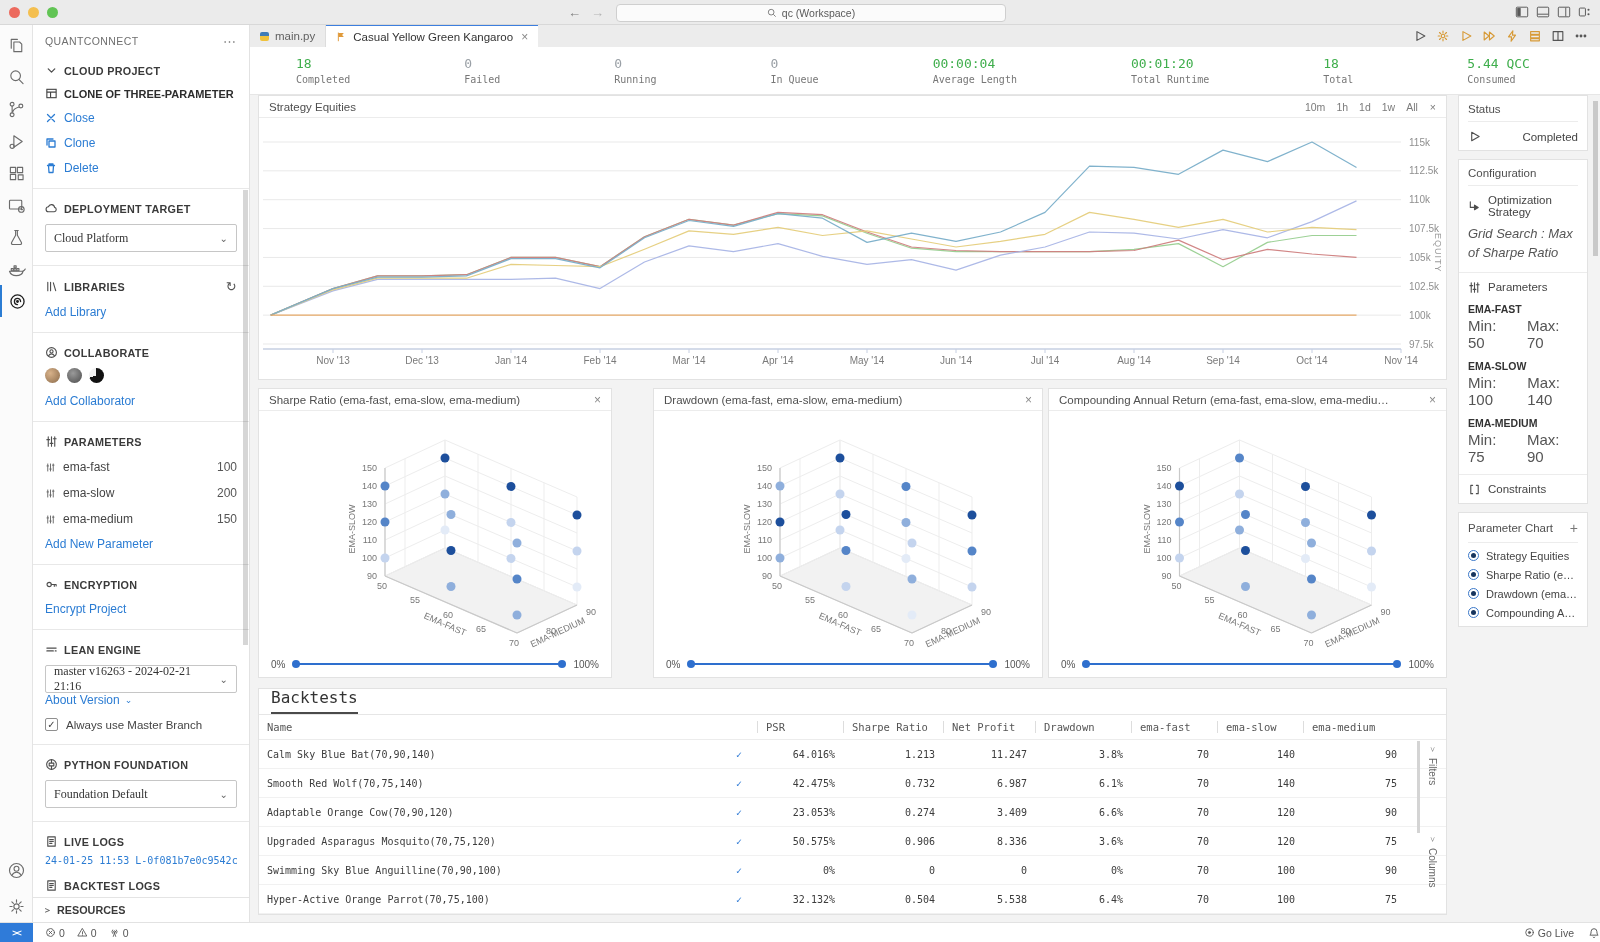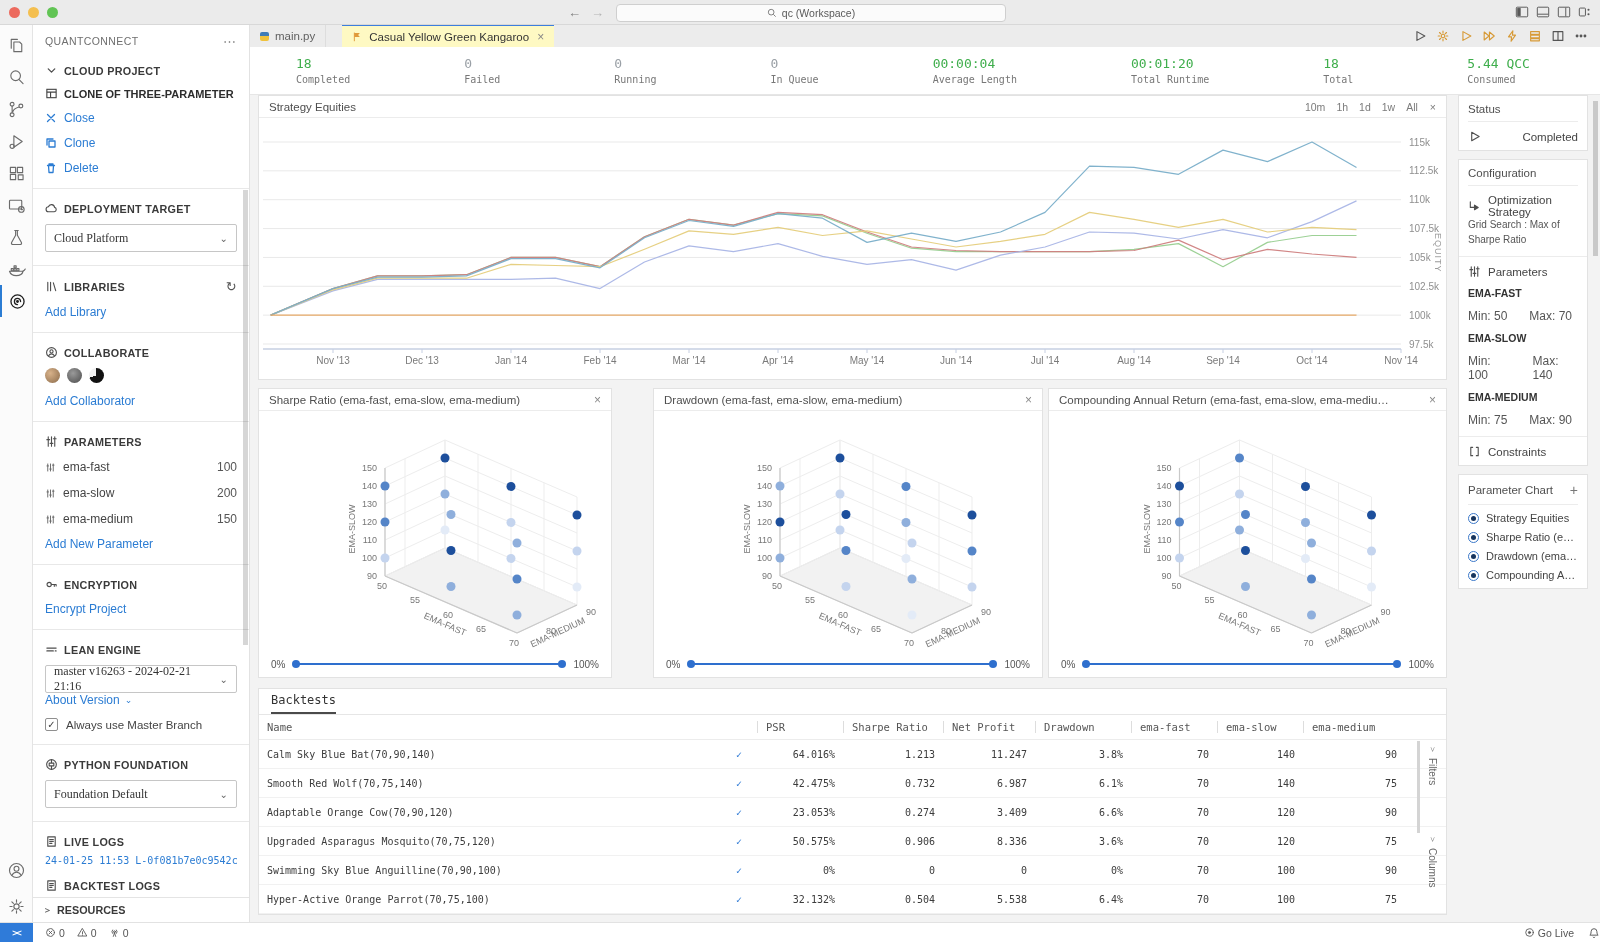--- a/index.html
+++ b/index.html
@@ -63,21 +63,21 @@
   .log-entry{font-family:"DejaVu Sans Mono",monospace;font-size:10px;color:#2b7cd3;margin-top:7px;
     white-space:nowrap;overflow:hidden;text-overflow:clip;cursor:pointer;}
   .resources-row{position:absolute;left:0;right:0;bottom:0;height:24px;border-top:1px solid #e4e4e4;
     background:#fff;display:flex;align-items:center;gap:5px;padding:0 10px;font-size:10.8px;font-weight:bold;color:#3a3a3a;}
   .sb-scroll{position:absolute;right:1px;top:165px;width:5px;height:455px;background:rgba(0,0,0,.16);z-index:15;}
   
   .main{position:absolute;left:250px;top:25px;right:0;bottom:20px;background:#f3f3f3;}
   .tabbar{position:absolute;left:0;top:0;right:0;height:22px;background:#ececec;display:flex;}
   .tab{height:22px;display:flex;align-items:center;gap:6px;padding:0 10px;font-size:11.5px;box-sizing:border-box;}
   .tab.inactive{background:#ececec;color:#616161;border-right:1px solid #ddd;}
-  .tab.active{background:#fef9c3;color:#333;border-top:1px solid #3c7ede;margin-left:16px;}
+  .tab.active{background:#ffffff;color:#333;border-top:1px solid #3c7ede;}
   .py-ic{width:9px;height:9px;border-radius:2px;background:linear-gradient(180deg,#3f7cb8 50%,#f0c23c 50%);}
   .tab-close{color:#888;font-size:12px;margin-left:2px;}
   .tb-icons{margin-left:auto;display:flex;align-items:center;gap:9px;padding-right:12px;}
   .tb-icons svg{width:14px;height:14px;fill:none;stroke-width:1.3;stroke-linecap:round;stroke-linejoin:round;}
   .ic-dark{stroke:#555}.ic-org{stroke:#d79a37}
   .stats-row{position:absolute;left:0;top:22px;right:0;height:48px;background:#fff;border-bottom:1px solid #e6e6e6;
     box-sizing:border-box;display:flex;justify-content:space-between;align-items:center;padding:0 70px 0 46px;}
   .stat{text-align:left;}
   .stat-v{font-family:"DejaVu Sans Mono",monospace;font-size:13px;color:#9aa0a6;}
   .stat-v.green{color:#3fae4c;}
@@ -88,21 +88,21 @@
   .panel-head .x{margin-left:auto;color:#8a8a8a;font-size:12px;cursor:pointer;}
   .ranges{margin-left:auto;display:flex;gap:11px;font-size:10.5px;color:#7b7b7b;align-items:center;}
   .scatter-title{white-space:nowrap;overflow:hidden;text-overflow:ellipsis;max-width:330px;}
   .slider-row{position:absolute;left:0;right:0;bottom:0;height:26px;display:flex;align-items:center;
     gap:8px;padding:0 12px;box-sizing:border-box;font-size:10px;color:#555;}
   .slider-track{flex:1;height:2px;background:#2e6fce;position:relative;}
   .slider-track .hdl{position:absolute;top:-3px;width:8px;height:8px;border-radius:50%;background:#2e6fce;}
   .hdl.left{left:-1px}.hdl.right{right:-1px}
   
   .bt-tabs{height:25px;display:flex;align-items:flex-end;gap:38px;padding:0 12px;border-bottom:1px solid #e6e6e6;
-    font-family:"DejaVu Sans Mono",monospace;font-size:12px;color:#555;}
+    font-family:"DejaVu Sans Mono",monospace;font-size:16px;color:#555;}
   .bt-tab{padding-bottom:5px;border-bottom:2px solid #4a4a4a;color:#333;}
   .bt-optid{padding-bottom:6px;}
   .bt-grid{display:grid;grid-template-columns:462px 36px 86px 100px 92px 96px 86px 86px 102px;align-items:center;}
   .bt-head{height:24px;border-bottom:1px solid #ececec;color:#555;}
   .bt-head>div{font-family:"DejaVu Sans Mono",monospace;font-size:10.5px;padding:0 8px;}
   .bt-head .sep{border-left:1px solid #ddd;}
   .bt-row{height:28px;border-bottom:1px solid #f1f1f1;color:#3c3c3c;cursor:pointer;}
   .bt-row>div{font-family:"DejaVu Sans Mono",monospace;font-size:10px;padding:0 8px;white-space:nowrap;overflow:hidden;}
   .cell-num{text-align:right;}
   .cell-check{color:#3b82d8;text-align:center;font-size:12px;}
@@ -113,25 +113,25 @@
   .bt-vscroll{position:absolute;right:26px;top:52px;width:3px;height:92px;background:#d4d4d4;}
   
   .rightcol{position:absolute;left:1208px;top:70px;width:130px;}
   .card{background:#fff;border:1px solid #e2e2e2;box-sizing:border-box;margin-bottom:8px;padding:7px 9px;}
   .card-title{font-size:11.5px;color:#4f4f4f;padding-bottom:6px;border-bottom:1px solid #ececec;
     display:flex;justify-content:space-between;align-items:center;}
   .card-title .plus{color:#777;font-size:14px;cursor:pointer;}
   .card-row{display:flex;align-items:center;margin-top:8px;font-size:11.5px;color:#444;gap:7px;}
   .card-row.spread{justify-content:space-between;}
   .card-row svg{width:13px;height:13px;stroke:#4e4e4e;fill:none;stroke-width:1.2;stroke-linecap:round;stroke-linejoin:round;flex:none}
-  .card-text{font-size:10px;color:#555;margin-top:0;line-height:1.45;}
+  .card-text{font-size:13px;color:#555;margin-top:7px;line-height:1.45;font-style:italic;}
   .card-div{height:1px;background:#ececec;margin:9px -9px 0 -9px;}
   .pblock{margin-top:9px;}
   .pblock .pn{font-size:10.5px;font-weight:bold;color:#333;}
-  .pblock .pr{font-size:12px;color:#555;margin-top:10px;display:flex;gap:22px;}
+  .pblock .pr{font-size:15px;color:#555;margin-top:2px;display:flex;gap:12px;}
   .radio-row{display:flex;align-items:center;gap:7px;margin-top:7px;font-size:11px;color:#444;cursor:pointer;}
   .radio-row .lbl{white-space:nowrap;overflow:hidden;text-overflow:ellipsis;max-width:95px;}
   .radio{width:11px;height:11px;border:1.4px solid #3b78c9;border-radius:50%;box-sizing:border-box;
     display:flex;align-items:center;justify-content:center;flex:none;}
   .radio::after{content:"";width:5px;height:5px;border-radius:50%;background:#17355e;}
   .host-row{display:flex;gap:8px;margin-top:9px;align-items:center;}
   .host-icbox{width:34px;height:30px;background:#ededed;display:flex;align-items:center;justify-content:center;}
   .host-icbox svg{width:16px;height:16px;stroke:#555;fill:none;stroke-width:1.2;}
   .host-name{font-size:10.5px;color:#444;}
   .host-badge-row{display:flex;align-items:center;gap:5px;margin-top:3px;}

